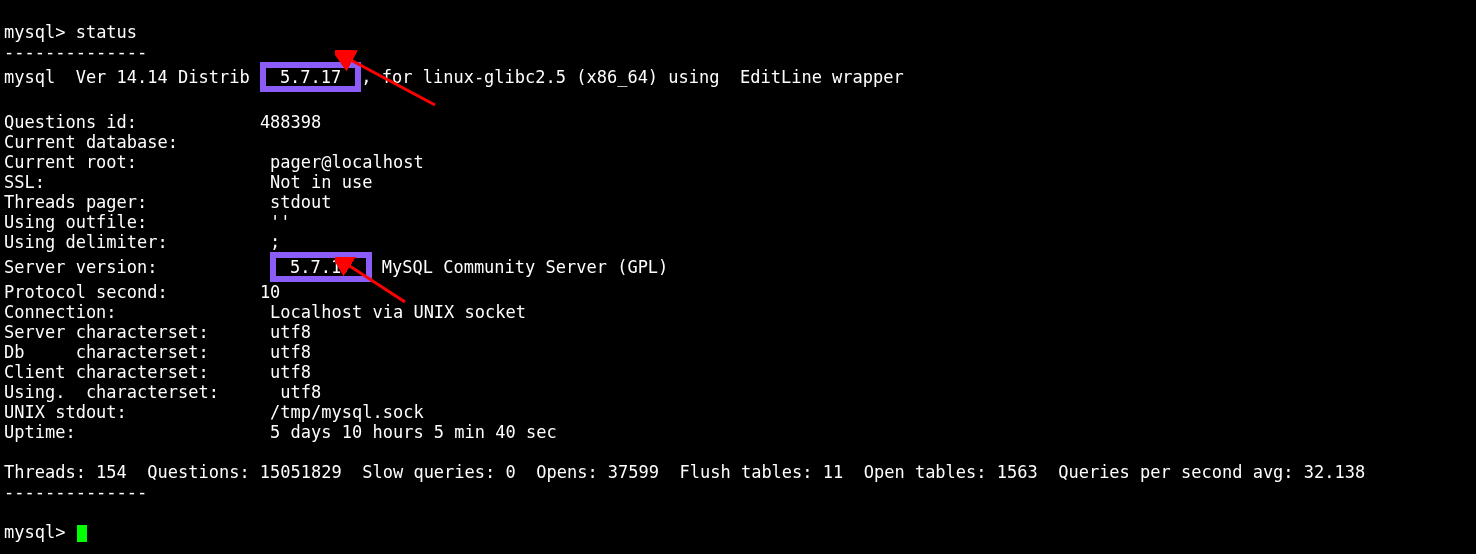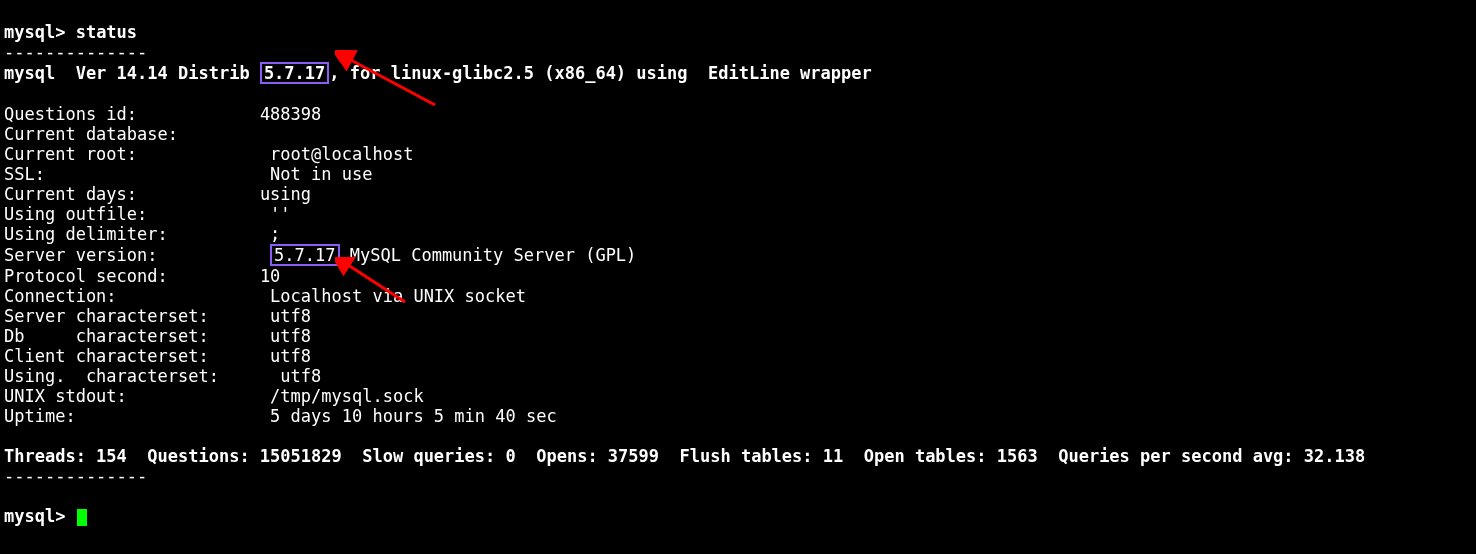--- a/index.html
+++ b/index.html
@@ -9,53 +9,53 @@
     color:#fff;
     font-family:"DejaVu Sans Mono","Courier New",monospace;
     font-size:17px;
     line-height:20px;
   }
   .term{
     white-space:pre;
     padding:2px 4px 8px 4px;
     position:relative;
   }
-  .bold{font-weight:bold;}
+  .bold{font-weight:normal;}
   .cursor{
     display:inline-block;
     width:10px;
     height:17px;
     background:#00ff00;
     vertical-align:text-bottom;
     margin-left:1px;
   }
   .box{
-    border:2px solid #8b5cf6;
-    padding:0 2px;
+    border:6px solid #8b5cf6;
+    padding:0 14px;
     display:inline-block;
     line-height:18px;
   }
   svg.arrow{
     position:absolute;
     pointer-events:none;
   }
 </style>
 </head>
 <body>
 
 <div class="term">
 <span class="bold"><span>mysql&gt; </span><span>status</span></span>
 <span>--------------</span>
 <span class="bold"><span>mysql  Ver 14.14 Distrib </span><span class="box">5.7.17</span><span>, for linux-glibc2.5 (x86_64) using  EditLine wrapper</span></span>
 
 <span><span>Questions id:            </span><span>488398</span></span>
 <span><span>Current database:         </span><span></span></span>
-<span><span>Current root:             </span><span>root@localhost</span></span>
+<span><span>Current root:             </span><span>pager@localhost</span></span>
 <span><span>SSL:                      </span><span>Not in use</span></span>
-<span><span>Current days:            </span><span>using</span></span>
+<span><span>Threads pager:            </span><span>stdout</span></span>
 <span><span>Using outfile:            </span><span>''</span></span>
 <span><span>Using delimiter:          </span><span>;</span></span>
 <span><span>Server version:           </span><span class="box">5.7.17</span><span> MySQL Community Server (GPL)</span></span>
 <span><span>Protocol second:         </span><span>10</span></span>
 <span><span>Connection:               </span><span>Localhost via UNIX socket</span></span>
 <span><span>Server characterset:      </span><span>utf8</span></span>
 <span><span>Db     characterset:      </span><span>utf8</span></span>
 <span><span>Client characterset:      </span><span>utf8</span></span>
 <span><span>Using.  characterset:      </span><span>utf8</span></span>
 <span><span>UNIX stdout:              </span><span>/tmp/mysql.sock</span></span>

